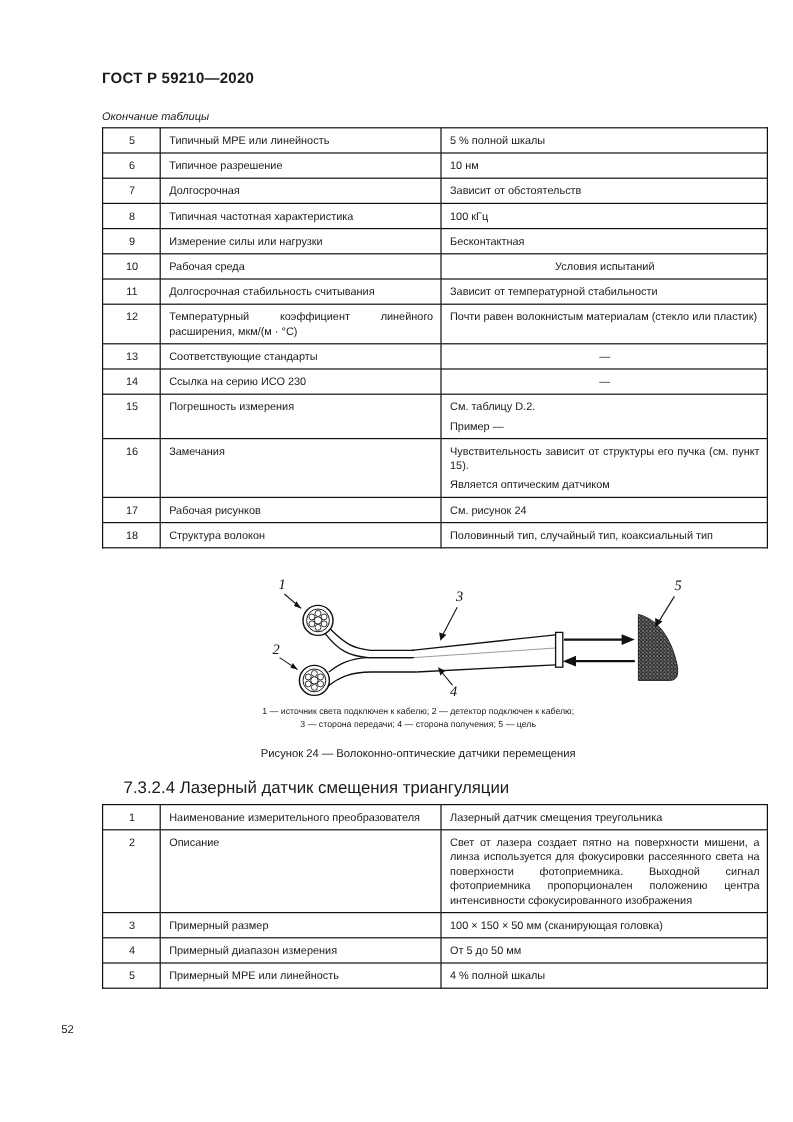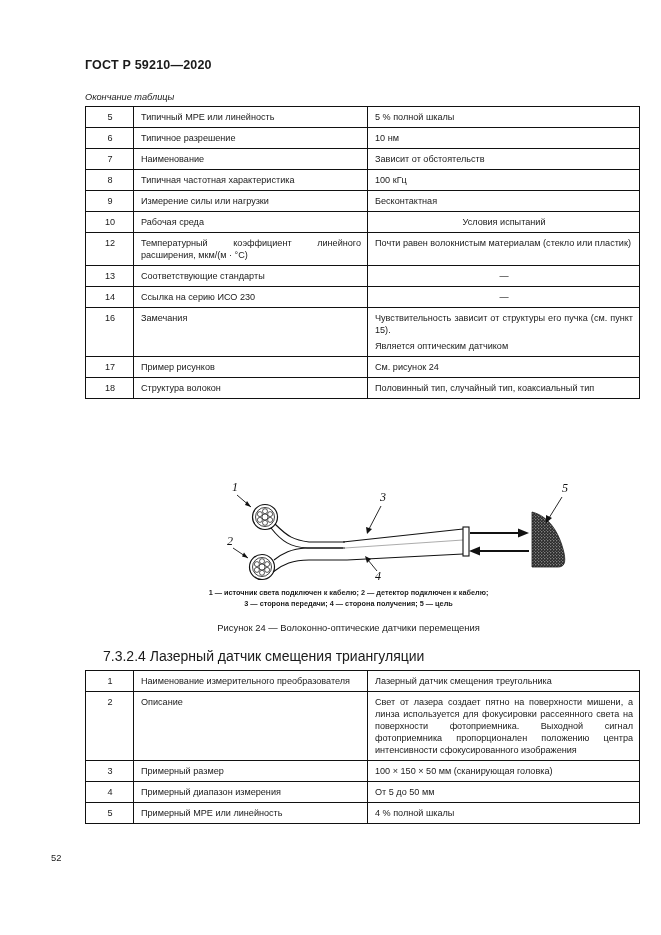--- a/index.html
+++ b/index.html
@@ -79,21 +79,20 @@
     height: 120px;
   }
   .fig-legend {
     position: absolute;
     left: 85px;
     top: 588px;
     width: 527px;
     text-align: center;
     font-size: 7.3px;
     line-height: 1.5;
-    font-weight: bold;
   }
   .fig-caption {
     position: absolute;
     left: 85px;
     top: 622px;
     width: 527px;
     text-align: center;
     font-size: 9.4px;
   }
 
@@ -129,65 +128,79 @@
         <td class="name">Типичный МРЕ или линейность</td>
         <td class="val">5 % полной шкалы</td>
       </tr>
       <tr>
         <td class="num">6</td>
         <td class="name">Типичное разрешение</td>
         <td class="val">10 нм</td>
       </tr>
       <tr>
         <td class="num">7</td>
-        <td class="name">Наименование</td>
+        <td class="name">Долгосрочная</td>
         <td class="val">Зависит от обстоятельств</td>
       </tr>
       <tr>
         <td class="num">8</td>
         <td class="name">Типичная частотная характеристика</td>
         <td class="val">100 кГц</td>
       </tr>
       <tr>
         <td class="num">9</td>
         <td class="name">Измерение силы или нагрузки</td>
         <td class="val">Бесконтактная</td>
       </tr>
       <tr>
         <td class="num">10</td>
         <td class="name">Рабочая среда</td>
         <td class="val center">Условия испытаний</td>
       </tr>
       <tr>
+        <td class="num">11</td>
+        <td class="name">Долгосрочная стабильность считывания</td>
+        <td class="val">Зависит от температурной стабильности</td>
+      </tr>
+      <tr>
         <td class="num">12</td>
         <td class="name just">Температурный коэффициент линейного расширения, мкм/(м · °C)</td>
         <td class="val just">Почти равен волокнистым материалам (стекло или пластик)</td>
       </tr>
       <tr>
         <td class="num">13</td>
         <td class="name">Соответствующие стандарты</td>
         <td class="val center">—</td>
       </tr>
       <tr>
         <td class="num">14</td>
         <td class="name">Ссылка на серию ИСО 230</td>
         <td class="val center">—</td>
+      </tr>
+      <tr>
+        <td class="num">15</td>
+        <td class="name">Погрешность измерения</td>
+        <td class="val">
+          <span>См. таблицу D.2.</span>
+          <span class="gap"></span>
+          <span class="line2">Пример —</span>
+        </td>
       </tr>
       <tr>
         <td class="num">16</td>
         <td class="name">Замечания</td>
         <td class="val just">
           <span>Чувствительность зависит от структуры его пучка (см. пункт 15).</span>
           <span class="gap"></span>
           <span class="line2">Является оптическим датчиком</span>
         </td>
       </tr>
       <tr>
         <td class="num">17</td>
-        <td class="name">Пример рисунков</td>
+        <td class="name">Рабочая рисунков</td>
         <td class="val">См. рисунок 24</td>
       </tr>
       <tr>
         <td class="num">18</td>
         <td class="name">Структура волокон</td>
         <td class="val">Половинный тип, случайный тип, коаксиальный тип</td>
       </tr>
     </tbody>
   </table>
 

